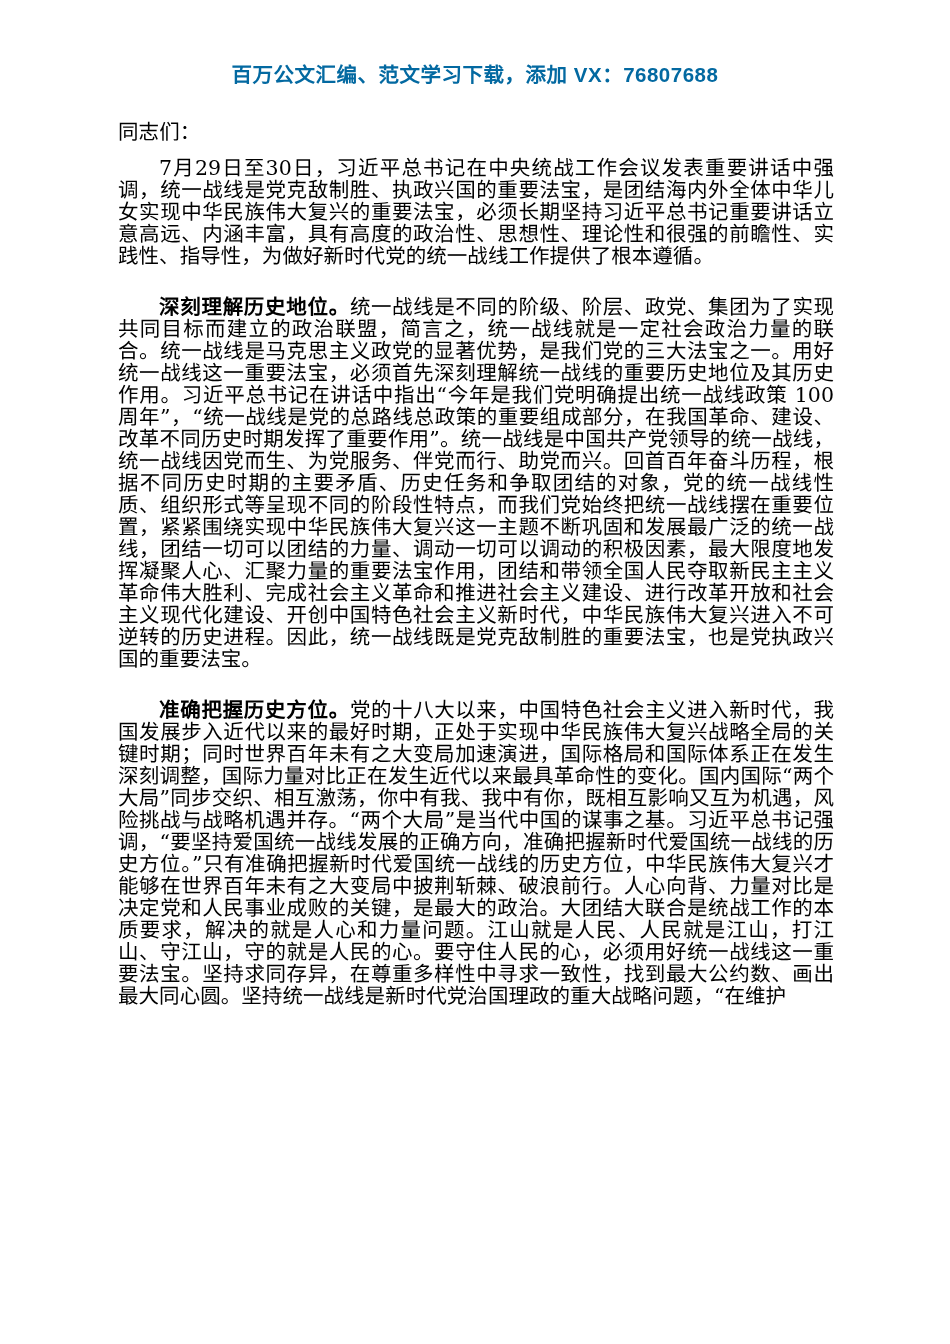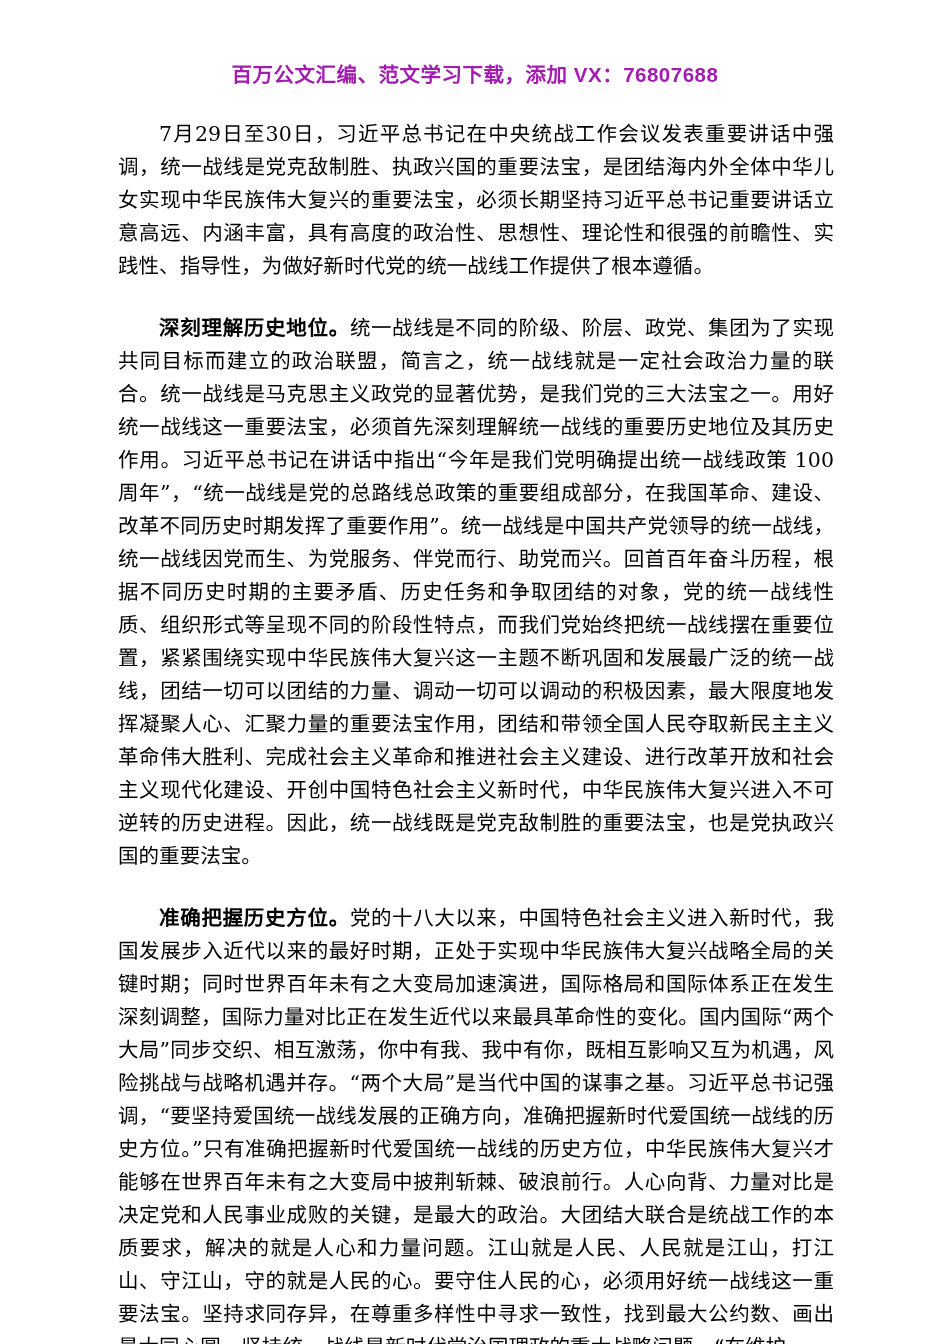--- a/index.html
+++ b/index.html
@@ -52,21 +52,21 @@
     font-size: 20.5px;
     line-height: 28px;
     margin: 0 0 11px 0;
     text-align: justify;
     text-align-last: left;
     letter-spacing: 0.1px;
   }
 
   .para {
     font-size: 20.5px;
-    line-height: 33px;
+    line-height: 22px;
     margin: 0;
     text-indent: 2em;
     text-align: justify;
     text-justify: inter-ideograph;
     text-align-last: left;
     letter-spacing: 0.05px;
     word-break: break-all;
   }
 
   .para + .para {
@@ -82,24 +82,25 @@
   
   .para.section {
     margin-top: 29px;
   }
 </style>
 </head>
 <body>
 
 <div class="page">
 
-  <div class="promo-header" style="color: #a21caf;">百万公文汇编、范文学习下载，添加 VX：76807688</div>
+  <div class="promo-header" style="color: #0369a1;">百万公文汇编、范文学习下载，添加 VX：76807688</div>
 
   <div class="doc-body">
 
+    <p class="salutation">同志们：</p>
 
     <p class="para">7月29日至30日，习近平总书记在中央统战工作会议发表重要讲话中强调，统一战线是党克敌制胜、执政兴国的重要法宝，是团结海内外全体中华儿女实现中华民族伟大复兴的重要法宝，必须长期坚持习近平总书记重要讲话立意高远、内涵丰富，具有高度的政治性、思想性、理论性和很强的前瞻性、实践性、指导性，为做好新时代党的统一战线工作提供了根本遵循。</p>
 
     <p class="para section">
       <span class="lede">深刻理解历史地位。</span><span>统一战线是不同的阶级、阶层、政党、集团为了实现共同目标而建立的政治联盟，简言之，统一战线就是一定社会政治力量的联合。统一战线是马克思主义政党的显著优势，是我们党的三大法宝之一。用好统一战线这一重要法宝，必须首先深刻理解统一战线的重要历史地位及其历史作用。习近平总书记在讲话中指出“今年是我们党明确提出统一战线政策 100 周年”，“统一战线是党的总路线总政策的重要组成部分，在我国革命、建设、改革不同历史时期发挥了重要作用”。统一战线是中国共产党领导的统一战线，统一战线因党而生、为党服务、伴党而行、助党而兴。回首百年奋斗历程，根据不同历史时期的主要矛盾、历史任务和争取团结的对象，党的统一战线性质、组织形式等呈现不同的阶段性特点，而我们党始终把统一战线摆在重要位置，紧紧围绕实现中华民族伟大复兴这一主题不断巩固和发展最广泛的统一战线，团结一切可以团结的力量、调动一切可以调动的积极因素，最大限度地发挥凝聚人心、汇聚力量的重要法宝作用，团结和带领全国人民夺取新民主主义革命伟大胜利、完成社会主义革命和推进社会主义建设、进行改革开放和社会主义现代化建设、开创中国特色社会主义新时代，中华民族伟大复兴进入不可逆转的历史进程。因此，统一战线既是党克敌制胜的重要法宝，也是党执政兴国的重要法宝。</span>
     </p>
 
     <p class="para section">
       <span class="lede">准确把握历史方位。</span><span>党的十八大以来，中国特色社会主义进入新时代，我国发展步入近代以来的最好时期，正处于实现中华民族伟大复兴战略全局的关键时期；同时世界百年未有之大变局加速演进，国际格局和国际体系正在发生深刻调整，国际力量对比正在发生近代以来最具革命性的变化。国内国际“两个大局”同步交织、相互激荡，你中有我、我中有你，既相互影响又互为机遇，风险挑战与战略机遇并存。“两个大局”是当代中国的谋事之基。习近平总书记强调，“要坚持爱国统一战线发展的正确方向，准确把握新时代爱国统一战线的历史方位。”只有准确把握新时代爱国统一战线的历史方位，中华民族伟大复兴才能够在世界百年未有之大变局中披荆斩棘、破浪前行。人心向背、力量对比是决定党和人民事业成败的关键，是最大的政治。大团结大联合是统战工作的本质要求，解决的就是人心和力量问题。江山就是人民、人民就是江山，打江山、守江山，守的就是人民的心。要守住人民的心，必须用好统一战线这一重要法宝。坚持求同存异，在尊重多样性中寻求一致性，找到最大公约数、画出最大同心圆。坚持统一战线是新时代党治国理政的重大战略问题，“在维护</span>
     </p>

